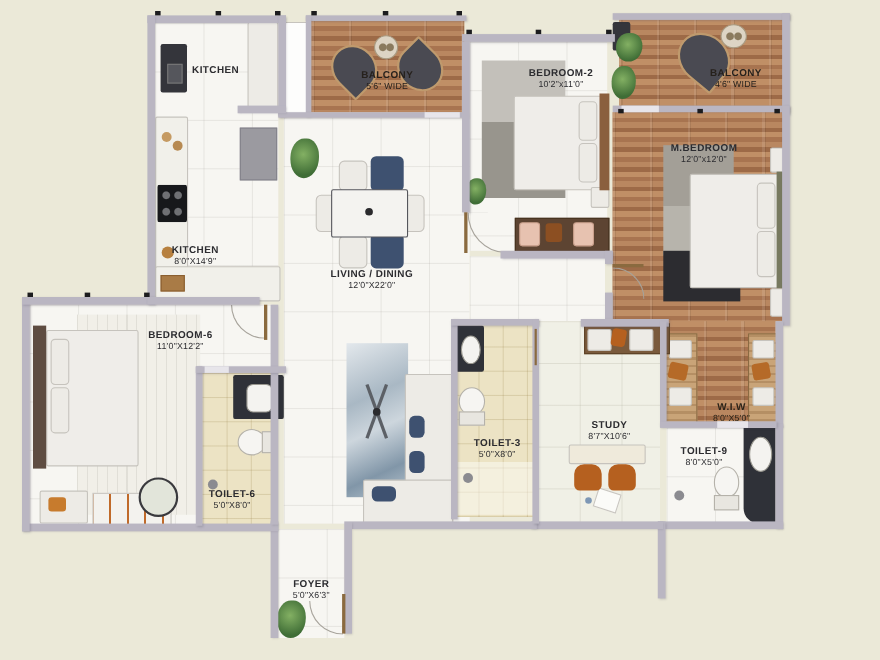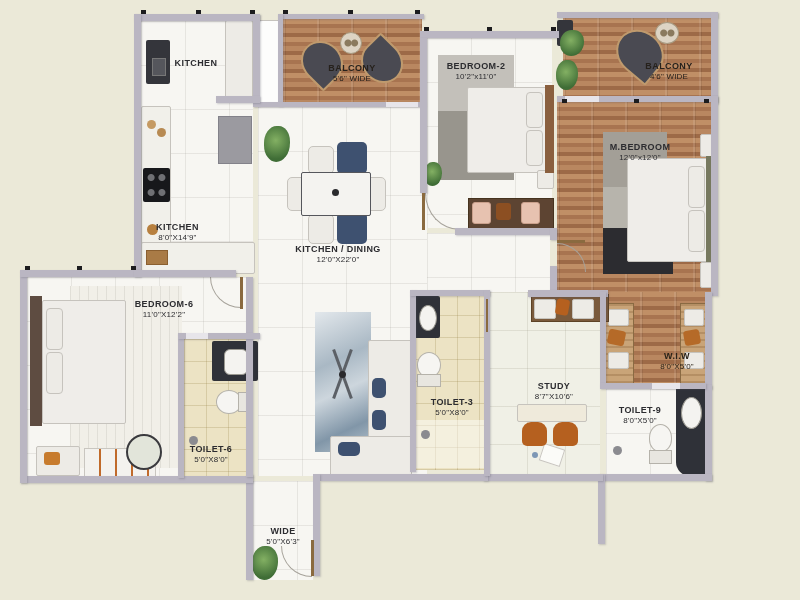--- a/index.html
+++ b/index.html
@@ -251,62 +251,62 @@
 
   <div class="plant" style="left:252px;top:546px;width:26px;height:34px;"></div>
 
   <div class="label" style="left:166px;top:57px;width:60px;">
     <div>KITCHEN</div>
   </div>
   <div class="label" style="left:312px;top:62px;width:80px;color:#26211c;">
     <div>BALCONY</div>
     <div class="dims">5'6" WIDE</div>
   </div>
-  <div class="label" style="left:436px;top:60px;width:80px;">
+  <div class="label" style="left:470px;top:60px;width:80px;">
     <div>BEDROOM-2</div>
     <div class="dims">10'2"x11'0"</div>
   </div>
   <div class="label" style="left:630px;top:60px;width:78px;color:#26211c;">
     <div>BALCONY</div>
     <div class="dims">4'6" WIDE</div>
   </div>
-  <div class="label" style="left:601px;top:141px;width:78px;">
+  <div class="label" style="left:601px;top:128px;width:78px;">
     <div>M.BEDROOM</div>
     <div class="dims">12'0"x12'0"</div>
   </div>
   <div class="label" style="left:140px;top:221px;width:75px;">
     <div>KITCHEN</div>
     <div class="dims">8'0"X14'9"</div>
   </div>
   <div class="label" style="left:288px;top:243px;width:100px;">
-    <div>KITCHEN / DINING</div>
+    <div>LIVING / DINING</div>
     <div class="dims">12'0"X22'0"</div>
   </div>
   <div class="label" style="left:123px;top:298px;width:82px;">
     <div>BEDROOM-6</div>
     <div class="dims">11'0"X12'2"</div>
   </div>
   <div class="label" style="left:178px;top:443px;width:66px;">
     <div>TOILET-6</div>
     <div class="dims">5'0"X8'0"</div>
   </div>
   <div class="label" style="left:420px;top:396px;width:64px;">
     <div>TOILET-3</div>
     <div class="dims">5'0"X8'0"</div>
   </div>
   <div class="label" style="left:518px;top:380px;width:72px;">
     <div>STUDY</div>
     <div class="dims">8'7"X10'6"</div>
   </div>
-  <div class="label" style="left:634px;top:350px;width:62px;color:#2a2319;padding-left:12px;">
+  <div class="label" style="left:634px;top:364px;width:62px;color:#2a2319;">
     <div>W.I.W</div>
     <div class="dims">8'0"X5'0"</div>
   </div>
   <div class="label" style="left:607px;top:404px;width:66px;">
     <div>TOILET-9</div>
     <div class="dims">8'0"X5'0"</div>
   </div>
   <div class="label" style="left:252px;top:525px;width:62px;">
-    <div>WIDE</div>
+    <div>FOYER</div>
     <div class="dims">5'0"X6'3"</div>
   </div>
 
 </div>
 
 </body></html>

